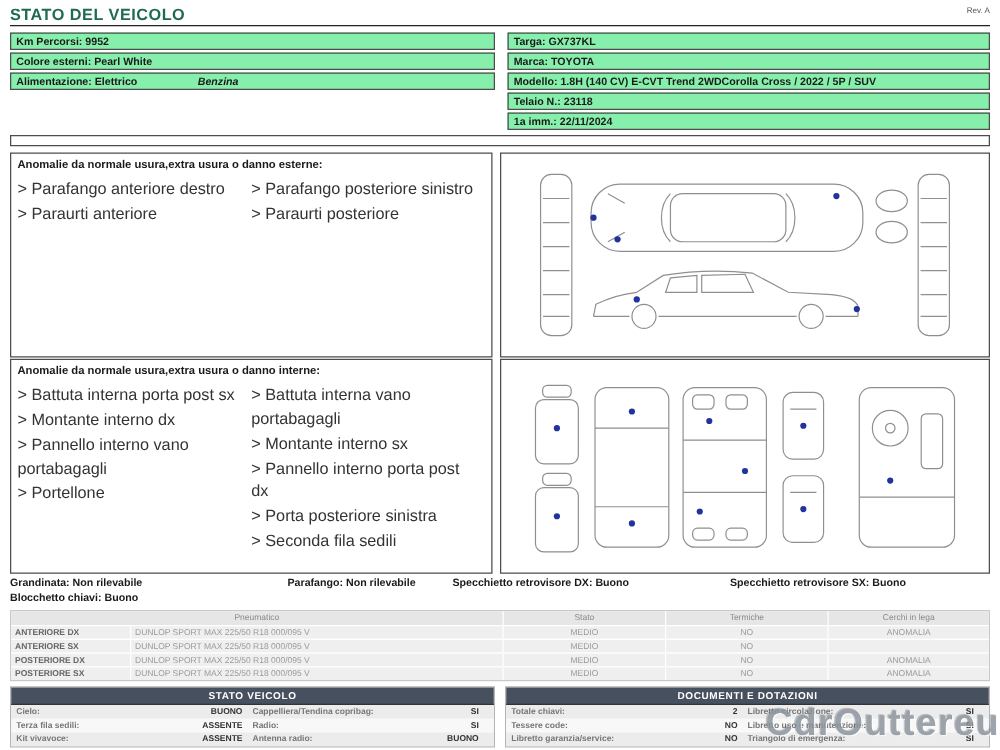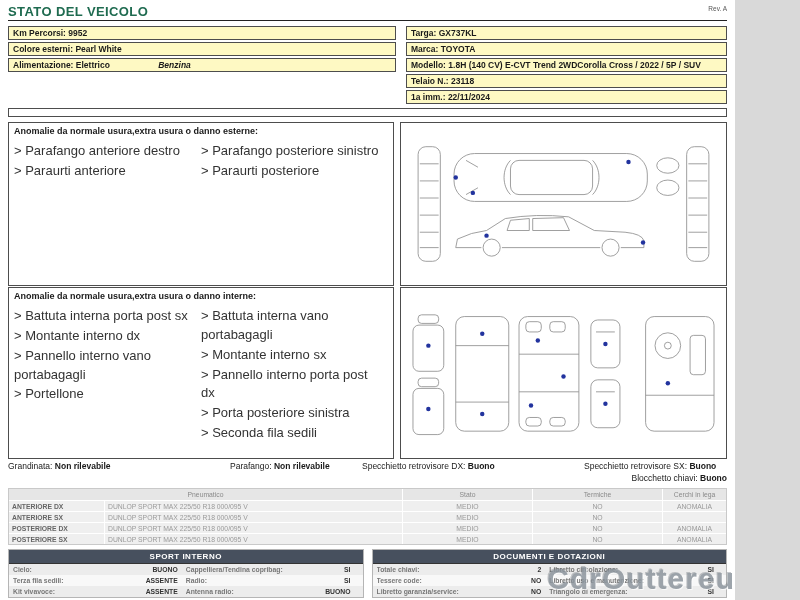--- a/index.html
+++ b/index.html
@@ -1,33 +1,33 @@
 <!DOCTYPE html>
 <html><head>
 <meta charset="utf-8">
 <style>
   html,body{margin:0;padding:0;background:#d9d9d9;}
   .page{
-    width:735px;height:600px;box-sizing:border-box;position:relative;overflow:hidden;
+    width:800px;height:600px;box-sizing:border-box;position:relative;overflow:hidden;
     background:#ffffff;font-family:"Liberation Sans",sans-serif;color:#1a1a1a;
     padding:4px 8px;
   }
   
   .topbar{display:flex;justify-content:space-between;align-items:flex-start;height:15px;}
   .title{font-size:13px;font-weight:bold;color:#1f6b50;letter-spacing:.4px;}
   .rev{font-size:6.5px;color:#555;padding-top:1px;}
   .rule{border-top:1.5px solid #222;margin:1px 0 5px 0;}
   
   .info{display:flex;gap:10px;}
   .info-col{display:flex;flex-direction:column;gap:2px;}
   .info-col.left{width:388px;}
   .info-col.right{flex:1;}
   .field{
     border:1px solid #4d4d4d;padding:1px 4px;font-size:8.5px;font-weight:bold;
-    line-height:10px;min-height:10px;background:#fef9c3;
+    line-height:10px;min-height:10px;background:#86efac;
   }
   .field .lbl{font-weight:bold;}
   .field .val{font-weight:bold;}
   .field .val2{margin-left:46px;font-weight:bold;font-style:italic;}
   .band{border:1px solid #4d4d4d;height:7px;margin:4px 0 5px 0;}
   
   .section{display:flex;gap:6px;margin-bottom:1px;}
   .section-text{width:386px;border:1px solid #4d4d4d;padding:3px 5px;box-sizing:border-box;}
   .section-title{font-weight:bold;font-size:9px;margin-bottom:6px;}
   .section-cols{display:flex;}
@@ -39,22 +39,22 @@
   .sec-ext .section-diagram svg{width:372px;height:152px;}
   .sec-int .section-diagram svg{width:372px;height:160px;}
   
   .summary{font-size:8.5px;font-weight:bold;margin:2px 0 5px 0;}
   .summary-row1{display:flex;}
   .sum-item{padding-right:6px;box-sizing:border-box;}
   .sum-0{width:222px;}
   .sum-1{width:132px;}
   .sum-2{width:222px;}
   .sum-3{flex:1;}
-  .summary-row2{margin-top:2px;text-align:right;}
-  .sum-lbl{font-weight:normal;}
+  .summary-row2{margin-top:2px;}
+  .sum-lbl{font-weight:bold;}
   .sum-val{font-weight:bold;}
   
   .tires{border:1px solid #c9c9c9;font-size:6.8px;margin-bottom:4px;}
   .tires-header,.tire-row{display:grid;grid-template-columns:95px 298px 130px 130px 1fr;}
   .tires-header{background:#e6e6e6;color:#8a8a8a;}
   .tires-header .th{padding:2px 3px;text-align:center;border-left:1px solid #fff;}
   .tires-header .th-pneu{grid-column:1 / span 2;border-left:none;}
   .tire-row{background:#efefef;border-top:1px solid #fff;color:#999;}
   .tire-row .td{padding:1.5px 3px;border-left:1px solid #fff;}
   .tire-pos{color:#666;font-weight:bold;border-left:none !important;}
@@ -298,21 +298,21 @@
       <div class="td tire-pos">POSTERIORE SX</div>
       <div class="td tire-desc">DUNLOP SPORT MAX 225/50 R18 000/095 V</div>
       <div class="td td-c">MEDIO</div>
       <div class="td td-c">NO</div>
       <div class="td td-c">ANOMALIA</div>
     </div>
   </div>
 
   <div class="bottom">
     <div class="btable">
-      <div class="btable-header">SPORT INTERNO</div>
+      <div class="btable-header">STATO VEICOLO</div>
       <div class="brow">
         <span class="pair">
             <span class="plbl">Cielo:</span>
             <span class="pval">BUONO</span>
           </span>
         <span class="pair">
             <span class="plbl">Cappelliera/Tendina copribag:</span>
             <span class="pval">SI</span>
           </span>
       </div>

